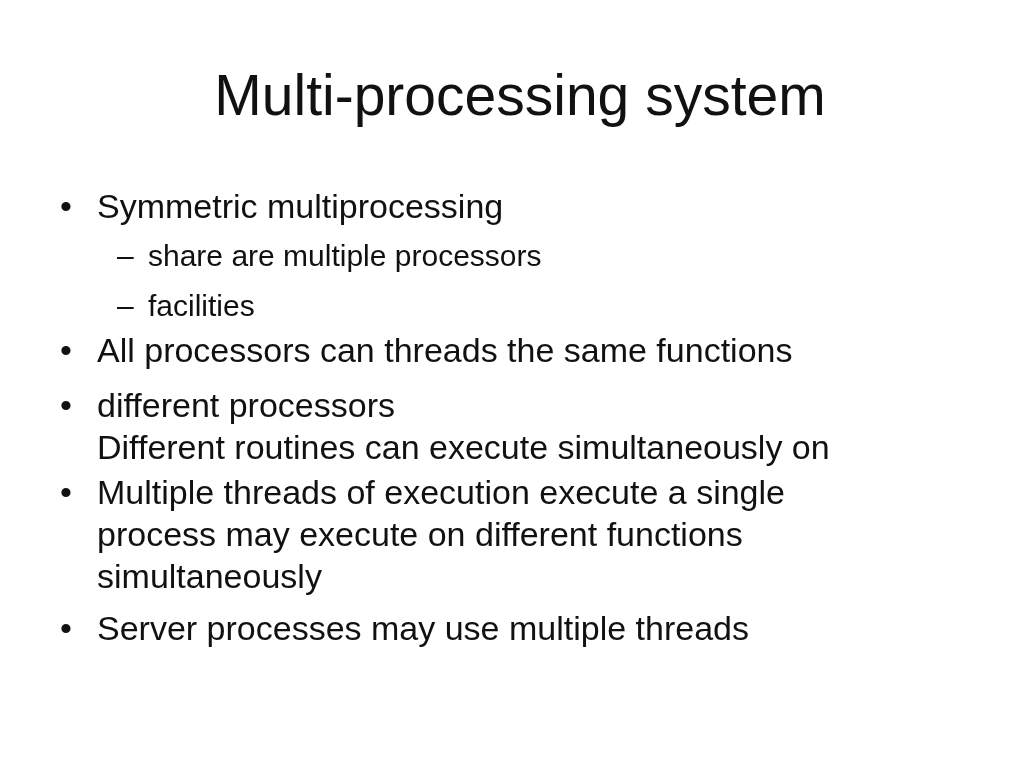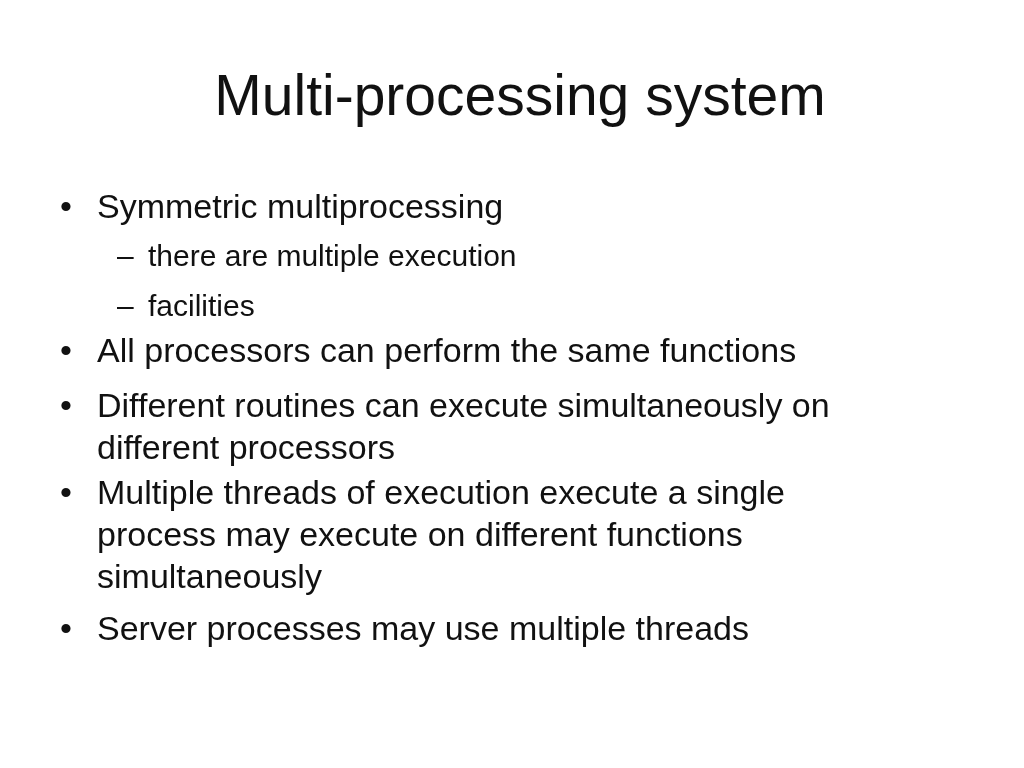--- a/index.html
+++ b/index.html
@@ -66,37 +66,37 @@
 
   <div class="body">
 
     <div class="li l1">
       <span class="marker">•</span>
       <span class="line">Symmetric multiprocessing</span>
     </div>
 
     <div class="li l2">
       <span class="marker">–</span>
-      <span class="line">there are multiple execution</span>
+      <span class="line">share are multiple processors</span>
     </div>
 
     <div class="li l2">
       <span class="marker">–</span>
       <span class="line">facilities</span>
     </div>
 
     <div class="li l1">
       <span class="marker">•</span>
-      <span class="line">All processors can perform the same functions</span>
+      <span class="line">All processors can threads the same functions</span>
     </div>
 
     <div class="li l1">
       <span class="marker">•</span>
+      <span class="line">different processors</span>
       <span class="line">Different routines can execute simultaneously on</span>
-      <span class="line">different processors</span>
     </div>
 
     <div class="li l1">
       <span class="marker">•</span>
       <span class="line">Multiple threads of execution execute a single</span>
       <span class="line">process may execute on different functions</span>
       <span class="line">simultaneously</span>
     </div>
 
     <div class="li l1">

